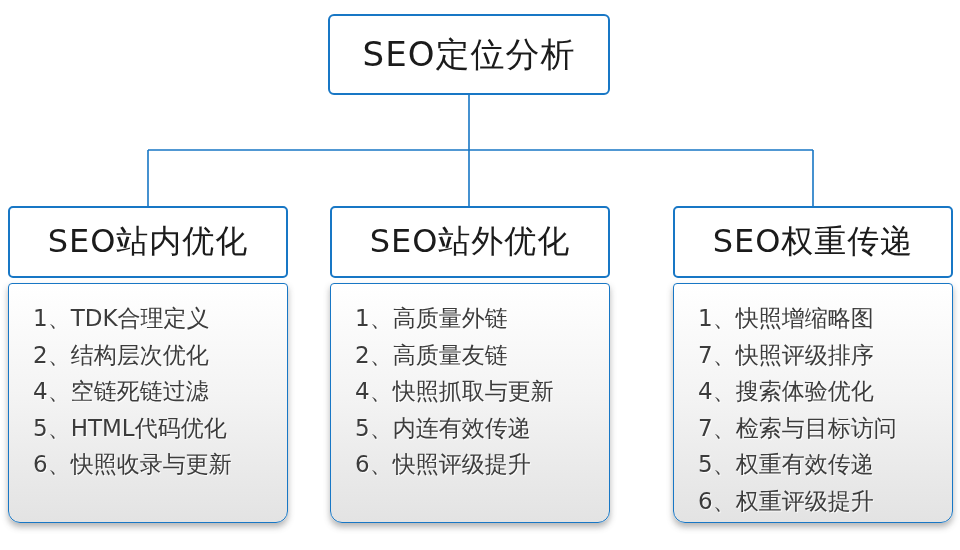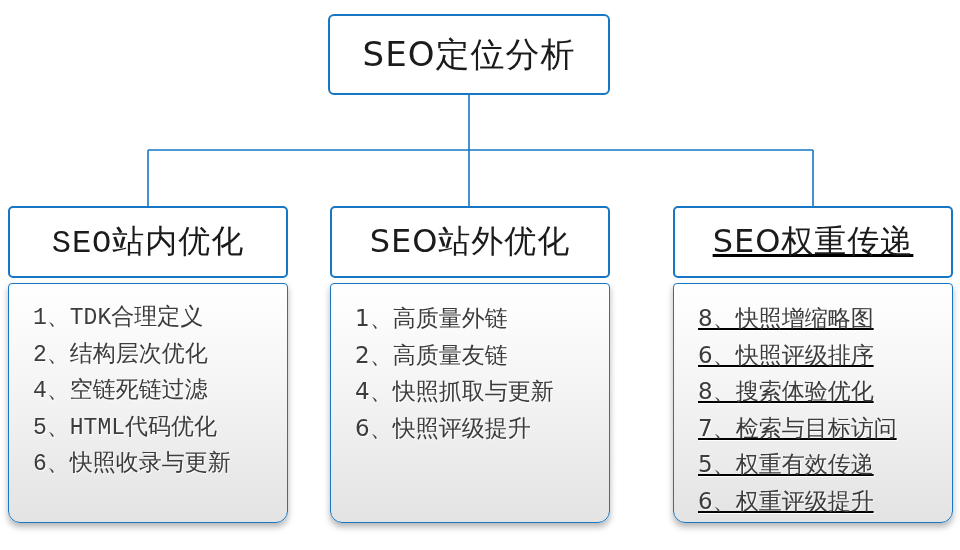--- a/index.html
+++ b/index.html
@@ -14,23 +14,23 @@
 
   .root-box{
     position:absolute;left:328px;top:14px;width:282px;height:81px;
     background:#ffffff;border:2px solid #1877c5;border-radius:6px;
     display:flex;align-items:center;justify-content:center;
     box-sizing:border-box;
   }
   .root-box .label{font-size:34px;color:#1b1b1b;letter-spacing:1px;}
 
   .col{position:absolute;top:206px;width:280px;}
-  .col-0{left:8px;font-family:Liberation Mono, monospace;}
+  .col-0{left:8px;}
   .col-1{left:330px;border-radius:10px;}
-  .col-2{left:673px;text-decoration:underline;}
+  .col-2{left:673px;}
 
   .head{
     height:72px;background:#ffffff;border:2px solid #1877c5;border-radius:5px;
     display:flex;align-items:center;justify-content:center;
     box-sizing:border-box;
   }
   .head .label{font-size:32px;color:#1b1b1b;letter-spacing:1px;}
 
   .panel{
     margin-top:5px;height:240px;box-sizing:border-box;
@@ -73,31 +73,32 @@
   </div>
 
   <div class="col col-1">
     <div class="head">
       <span class="label">SEO站外优化</span>
     </div>
     <div class="panel">
       <div class="item">1、高质量外链</div>
       <div class="item">2、高质量友链</div>
       <div class="item">4、快照抓取与更新</div>
+      <div class="item">5、内连有效传递</div>
       <div class="item">6、快照评级提升</div>
     </div>
   </div>
 
   <div class="col col-2">
     <div class="head">
       <span class="label">SEO权重传递</span>
     </div>
     <div class="panel">
-      <div class="item">8、快照增缩略图</div>
-      <div class="item">6、快照评级排序</div>
-      <div class="item">8、搜索体验优化</div>
+      <div class="item">1、快照增缩略图</div>
+      <div class="item">7、快照评级排序</div>
+      <div class="item">4、搜索体验优化</div>
       <div class="item">7、检索与目标访问</div>
       <div class="item">5、权重有效传递</div>
       <div class="item">6、权重评级提升</div>
     </div>
   </div>
 
 </div>
 
 </body></html>

